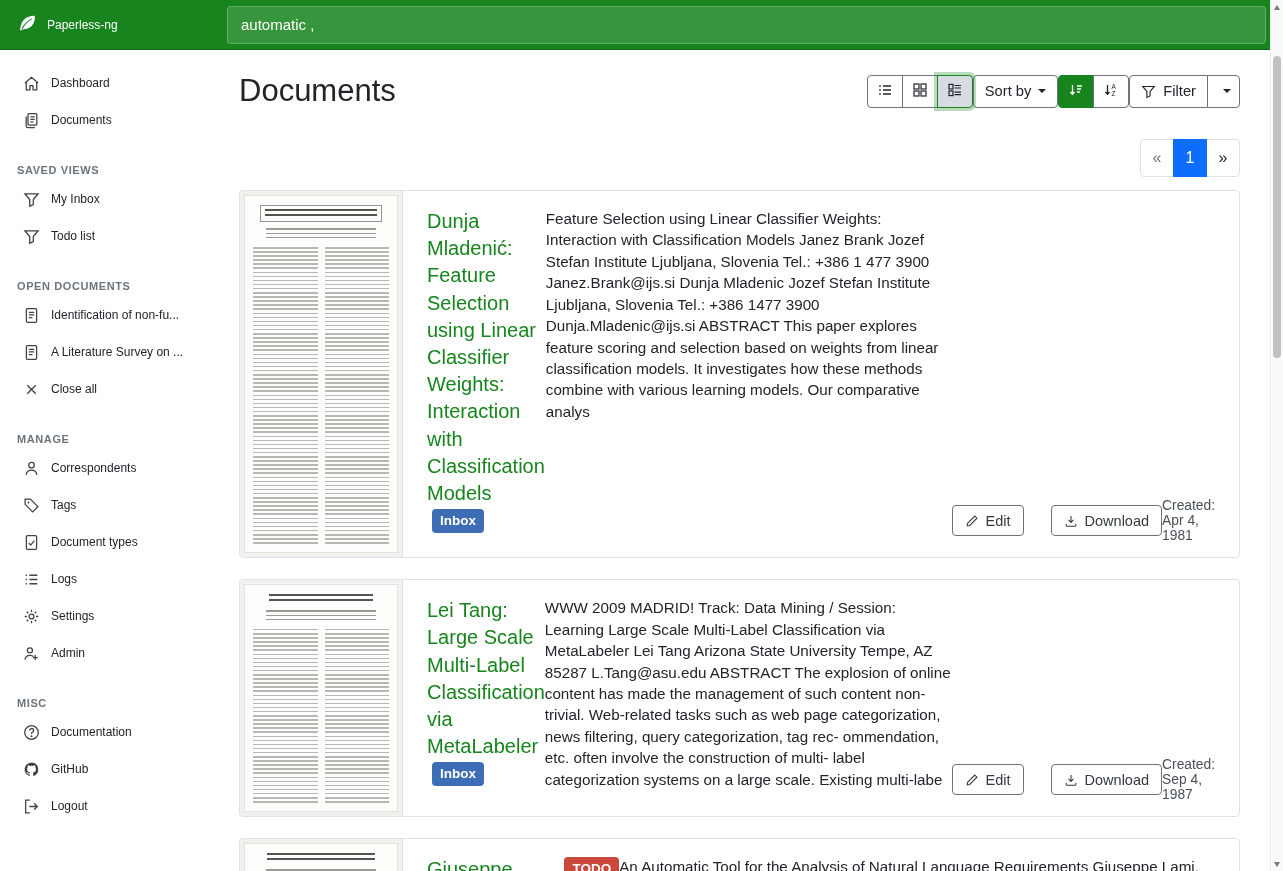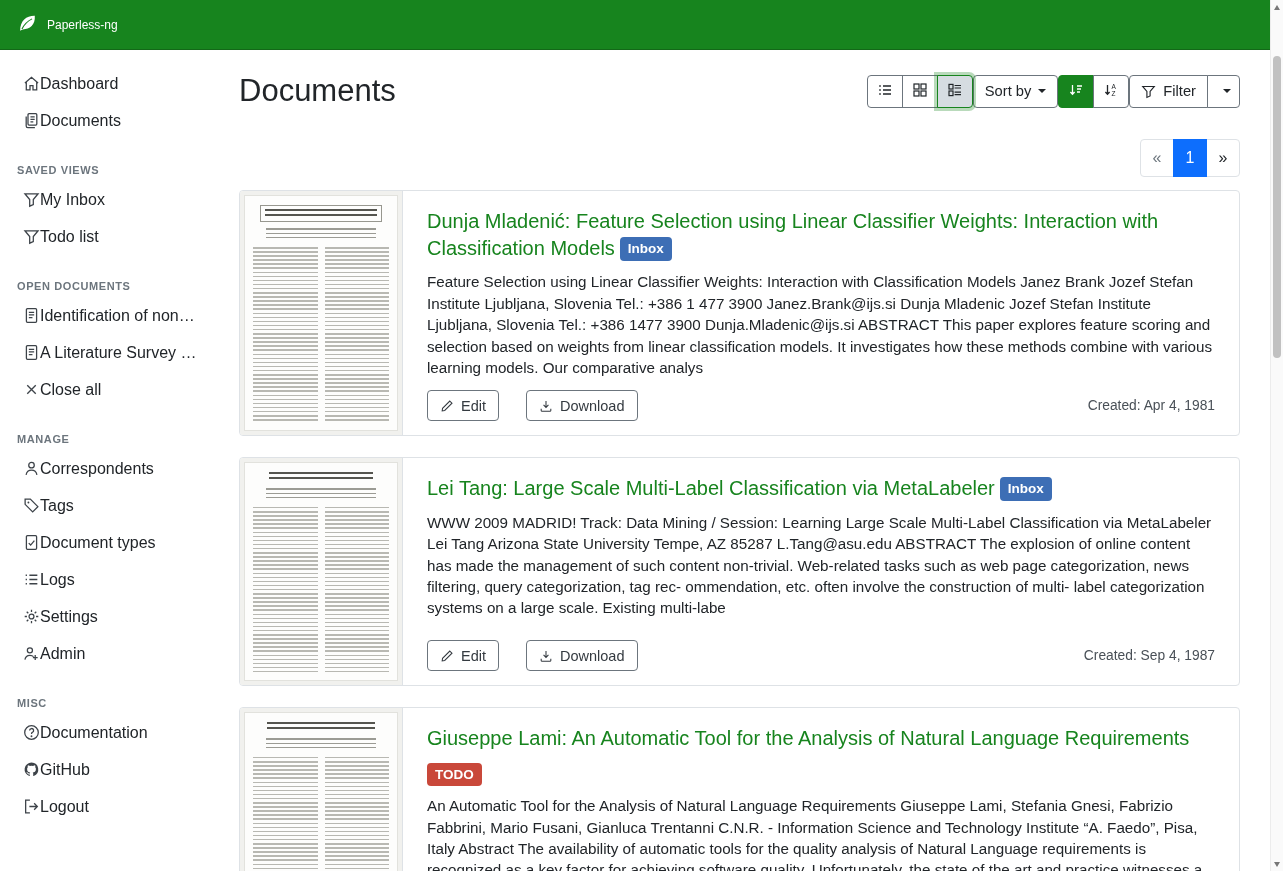--- a/index.html
+++ b/index.html
@@ -12,22 +12,22 @@
   .brand{width:213px;min-width:213px;display:flex;align-items:center;gap:9px;
     padding-left:16px;color:#fff;text-decoration:none;cursor:pointer}
   .brand-name{font-size:12px}
   .global-search{flex:1;height:38px;margin:0 4px 0 14px;border:1px solid rgba(255,255,255,.22);
     background:rgba(255,255,255,.14);border-radius:4px;color:#fff;font-size:15px;
     padding:0 13px;outline:none;font-family:inherit}
 
   
   .sidebar{position:fixed;top:50px;left:0;bottom:0;width:213px;background:#fff;
     padding-top:15px;overflow:hidden;z-index:10}
-  .side-item{display:flex;align-items:center;padding:8px 16px 8px 23px;
-    font-size:16px;color:#212529;text-decoration:none;cursor:pointer;line-height:21px}
+  .side-item{display:flex;align-items:center;gap:11px;padding:8px 16px 8px 23px;
+    font-size:12px;color:#212529;text-decoration:none;cursor:pointer;line-height:21px}
   .sicon{width:17px;height:17px;display:flex;align-items:center;justify-content:center;
     color:#3d4349;flex:0 0 17px}
   .sicon svg{display:block}
   .side-label{white-space:nowrap;overflow:hidden;text-overflow:ellipsis}
   .side-header{margin:25px 0 5px;padding:0 16px 0 17px;font-size:11px;font-weight:700;
     letter-spacing:.6px;color:#6c757d}
 
   
   .main{position:absolute;top:50px;left:213px;right:13px;bottom:0;
     padding:22px 30px 0 26px;overflow:hidden;background:#fff}
@@ -68,21 +68,21 @@
     padding:4px;cursor:pointer;display:block}
   .paper{height:100%;background:#fdfdfc;border:1px solid #e2e2dd;padding:9px 8px 7px;
     display:flex;flex-direction:column}
   .p-titlebox{border:1px solid #97978f;padding:3px 4px;margin:0 7px 6px}
   .pl-dark{height:9px;background:repeating-linear-gradient(to bottom,#55554f 0 2px,transparent 2px 5px)}
   .pl-gray{height:10px;margin:0 13px 7px;
     background:repeating-linear-gradient(to bottom,#9b9b94 0 1.6px,transparent 1.6px 4.6px)}
   .p-cols{flex:1;display:flex;gap:7px;margin-top:2px}
   .p-col{flex:1;background:repeating-linear-gradient(to bottom,#b8b8b2 0 1.5px,transparent 1.5px 4.1px)}
 
-  .card-body{flex:1;display:flex;flex-direction:column;padding:17px 24px 14px 24px;min-width:0}
+  .card-body{flex:1;display:flex;flex-direction:row;padding:17px 24px 14px 24px;min-width:0}
   .doc-title{font-size:20px;font-weight:400;line-height:1.36;margin-bottom:9px}
   .doc-link{color:#17841e;text-decoration:none;cursor:pointer}
   .tag-badge{display:inline-block;color:#fff;font-size:13.5px;font-weight:700;line-height:1;
     padding:5px 8px;border-radius:4px;vertical-align:2px;margin-left:5px;cursor:pointer}
   .tag-row{margin:1px 0 9px}
   .tag-row .tag-badge{margin-left:0}
   .excerpt{font-size:15.2px;line-height:1.41;color:#212529;margin-bottom:12px}
   .card-actions{margin-top:auto;display:flex;align-items:center;justify-content:space-between}
   .action-buttons{display:flex;gap:27px}
   .btn.sm{height:31px;font-size:14.5px;color:#343a40;padding:0 12px}
@@ -105,20 +105,21 @@
 <header class="navbar">
   <a class="brand">
     <span>
       <svg width="22" height="22" viewBox="0 0 24 24">
           <path fill="#fff" d="M4.5 20.5C4.5 9.5 11.5 4 20.5 4.2 21.3 14 15 19 7.5 19c-1 0-2 .6-3 1.5z"></path>
           <path d="M6.5 18.5C9.5 12.5 13.5 9.5 17.5 7.5" fill="none" stroke="#17841e" stroke-width="1.2"></path>
         </svg>
     </span>
     <span class="brand-name">Paperless-ng</span>
   </a>
+  <input class="global-search" type="text" value="automatic ," style="">
 </header>
 
 <nav class="sidebar">
 
   <a class="side-item">
     <span class="sicon">
         <svg width="17" height="17" viewBox="0 0 16 16" fill="none" stroke="currentColor" stroke-width="1.2">
           <path d="M1.8 7.6 8 2.2l6.2 5.4M3.1 6.9V14h3.5v-3.9h2.8V14h3.5V6.9"></path>
         </svg>
       </span>

